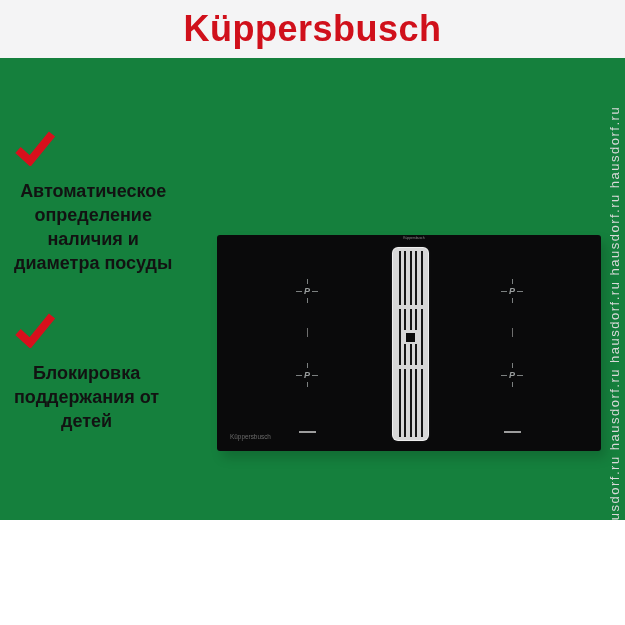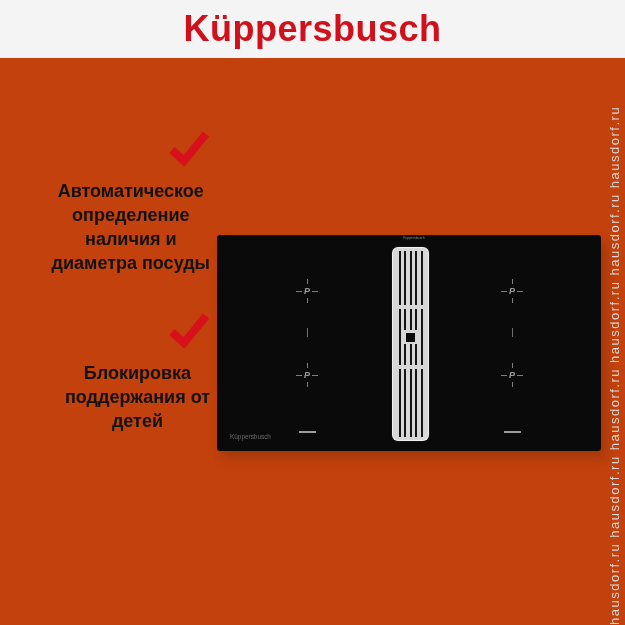--- a/index.html
+++ b/index.html
@@ -1,34 +1,34 @@
 <!DOCTYPE html>
 <html><head>
 <meta charset="utf-8">
 <style>
   html,body { margin:0; padding:0; background:#fff; }
   .page {
-    position:relative; width:625px; height:625px; overflow:hidden;
-    background:#c2410c; font-family:"Liberation Sans", sans-serif;
+    position:relative; width:625px; height:520px; overflow:hidden;
+    background:#15803d; font-family:"Liberation Sans", sans-serif;
   }
 
   
   .header {
     position:absolute; top:0; left:0; width:625px; height:58px;
     background:#f4f4f5; display:flex; align-items:center; justify-content:center;
   }
   .brand-logo {
     color:#d0101b; font-size:36px; font-weight:bold; letter-spacing:.5px;
     line-height:1;
   }
 
   
   .feature {
     position:absolute; left:14px; width:196px;
-    display:flex; flex-direction:column; align-items:flex-end;
+    display:flex; flex-direction:column; align-items:flex-start;
   }
   .f1 { top:130px; }
   .f2 { top:312px; }
   .f3 { top:474px; }
   .check { width:42px; height:36px; display:block; }
   .feature p {
     margin:13px 0 0; font-size:18px; font-weight:bold; color:#121212;
     text-align:center; line-height:24px; white-space:pre-line;
   }
 

